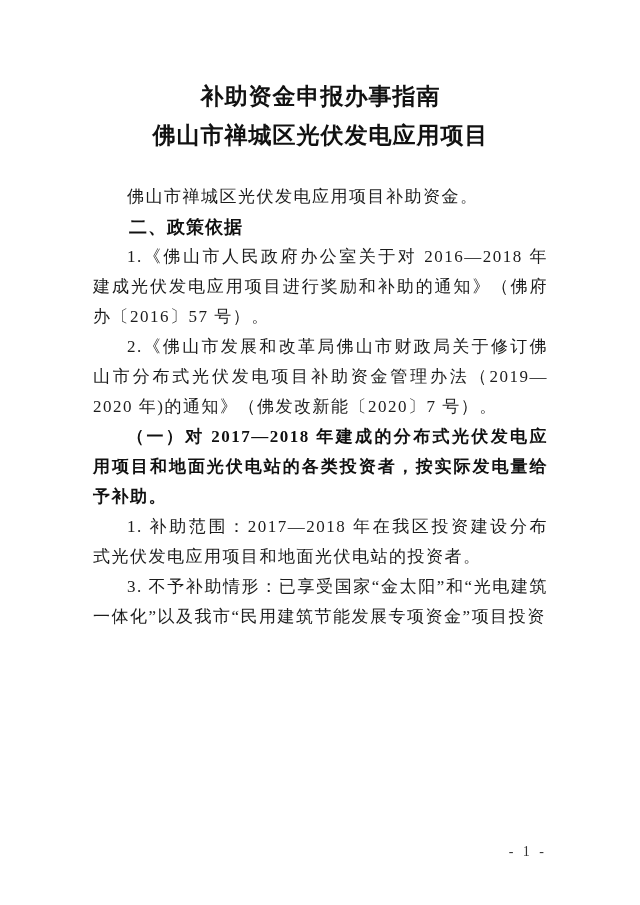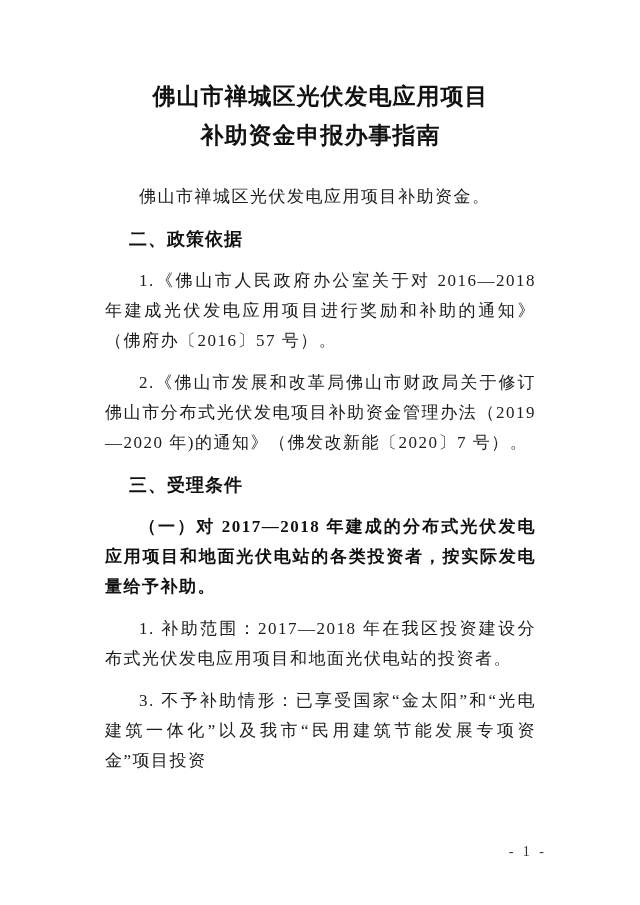--- a/index.html
+++ b/index.html
@@ -45,21 +45,21 @@
     letter-spacing: 1px;
     color: #111111;
   }
   .para {
     font-size: 17px;
     line-height: 30px;
     text-indent: 2em;
     text-align: justify;
     text-justify: inter-character;
     letter-spacing: 1.5px;
-    margin: 12px;
+    margin: 0;
     color: #1c1c1c;
   }
   .para.bold {
     font-weight: bold;
     color: #111111;
   }
   .page-number {
     position: absolute;
     right: 93px;
     top: 843px;
@@ -70,38 +70,37 @@
     font-family: "Liberation Serif", serif;
   }
 </style>
 </head>
 <body>
 
 <div class="page">
   <div class="content">
 
     <div class="doc-title">
+      <div>补助资金申报办事指南</div>
       <div>佛山市禅城区光伏发电应用项目</div>
-      <div>补助资金申报办事指南</div>
     </div>
 
     <div class="doc-body">
 
       <div class="section">
         <p class="para">佛山市禅城区光伏发电应用项目补助资金。</p>
       </div>
 
       <div class="section">
         <div class="sec-heading">二、政策依据</div>
         <p class="para">1.《佛山市人民政府办公室关于对 2016—2018 年建成光伏发电应用项目进行奖励和补助的通知》（佛府办〔2016〕57 号）。</p>
         <p class="para">2.《佛山市发展和改革局佛山市财政局关于修订佛山市分布式光伏发电项目补助资金管理办法（2019—2020 年)的通知》（佛发改新能〔2020〕7 号）。</p>
       </div>
 
       <div class="section">
-        <div class="sec-heading">三、受理条件</div>
         <p class="para bold">（一）对 2017—2018 年建成的分布式光伏发电应用项目和地面光伏电站的各类投资者，按实际发电量给予补助。</p>
         <p class="para">1. 补助范围：2017—2018 年在我区投资建设分布式光伏发电应用项目和地面光伏电站的投资者。</p>
         <p class="para">3. 不予补助情形：已享受国家“金太阳”和“光电建筑一体化”以及我市“民用建筑节能发展专项资金”项目投资</p>
       </div>
 
     </div>
   </div>
 
   <div class="page-number">- 1 -</div>
 </div>

